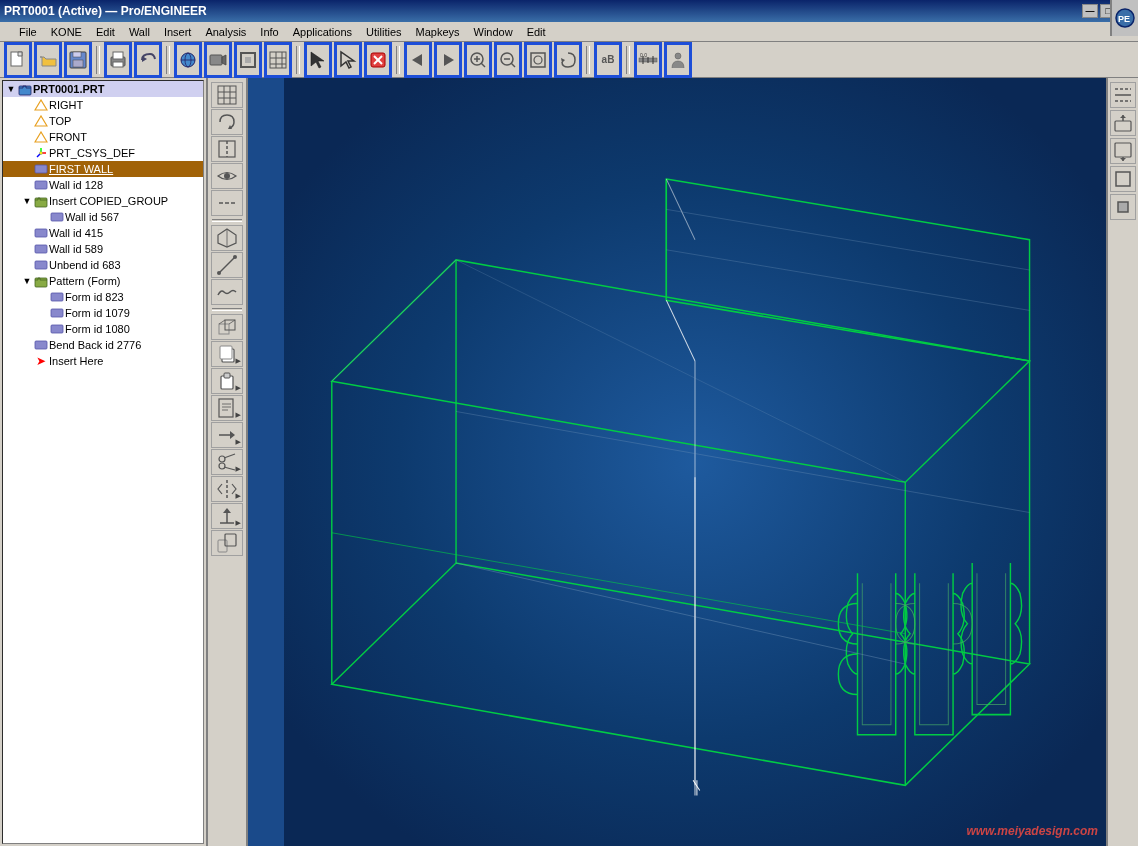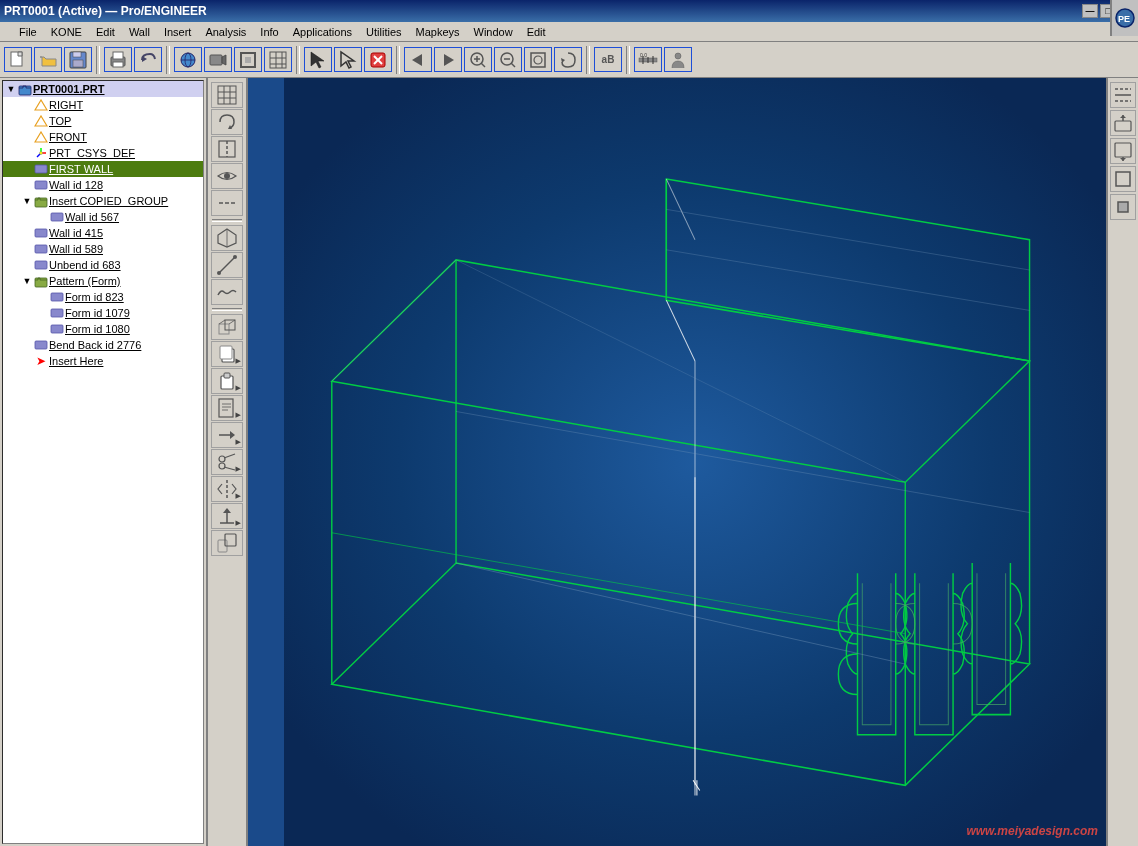--- a/index.html
+++ b/index.html
@@ -48,23 +48,23 @@
     #toolbar {
       height: 36px;
       background: #d4d0c8;
       display: flex;
       align-items: center;
       padding: 2px 4px;
       border-bottom: 1px solid #808080;
       gap: 2px;
     }
     .toolbar-btn {
-      width: 28px; height: 25px;
+      width: 28px; height: 36px;
       background: #d4d0c8;
-      border: 1px solid #1d4ed8;
+      border: 3px solid #1d4ed8;
       display: flex; align-items: center; justify-content: center;
       cursor: pointer;
       font-size: 14px;
     }
     .toolbar-separator {
       width: 4px; height: 28px;
       border-left: 1px solid #808080;
       border-right: 1px solid #ffffff;
       margin: 0 2px;
     }
@@ -93,34 +93,34 @@
       margin: 2px;
     }
     .tree-item {
       display: flex;
       align-items: center;
       padding: 1px 2px;
       font-size: 11px;
       cursor: pointer;
       white-space: nowrap;
     }
-    .tree-item.selected { background: #4d7c0f; color: white; }
+    .tree-item.selected { background: #a16207; color: white; }
     .tree-icon {
       width: 16px; height: 14px;
       display: flex; align-items: center; justify-content: center;
       flex-shrink: 0;
       font-size: 10px;
     }
     .tree-expand {
       width: 12px; height: 14px;
       display: flex; align-items: center; justify-content: center;
       font-size: 9px;
       flex-shrink: 0;
     }
-    .tree-label { font-size: 11px; text-decoration: underline; }
+    .tree-label { font-size: 11px; }
     .tree-indent { width: 16px; flex-shrink: 0; }
 
     
     #left-toolbar {
       width: 40px;
       background: #d4d0c8;
       border-right: 2px solid #808080;
       display: flex;
       flex-direction: column;
       align-items: center;

